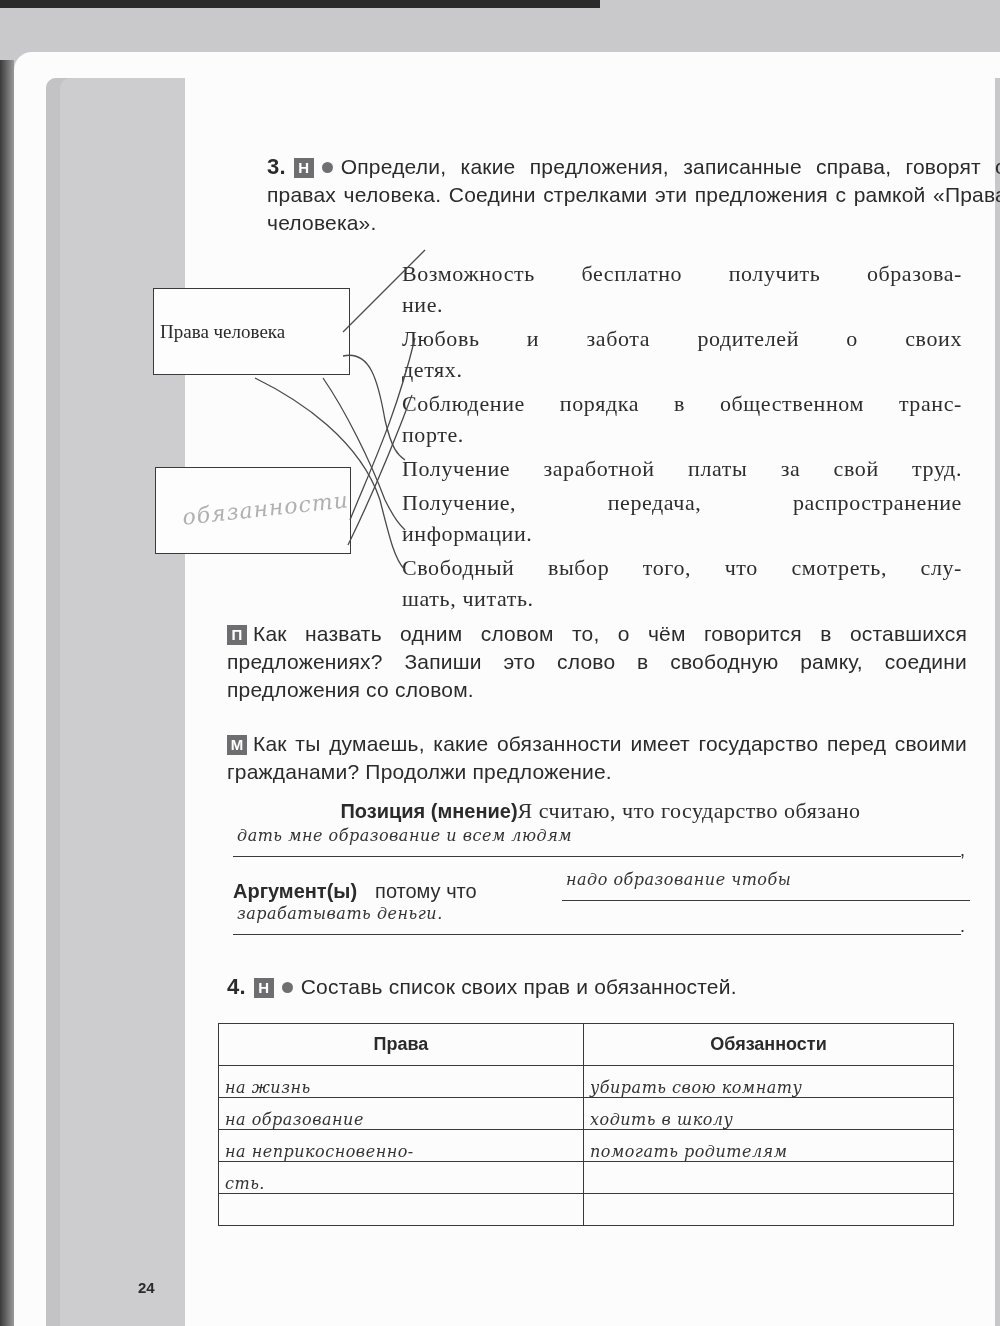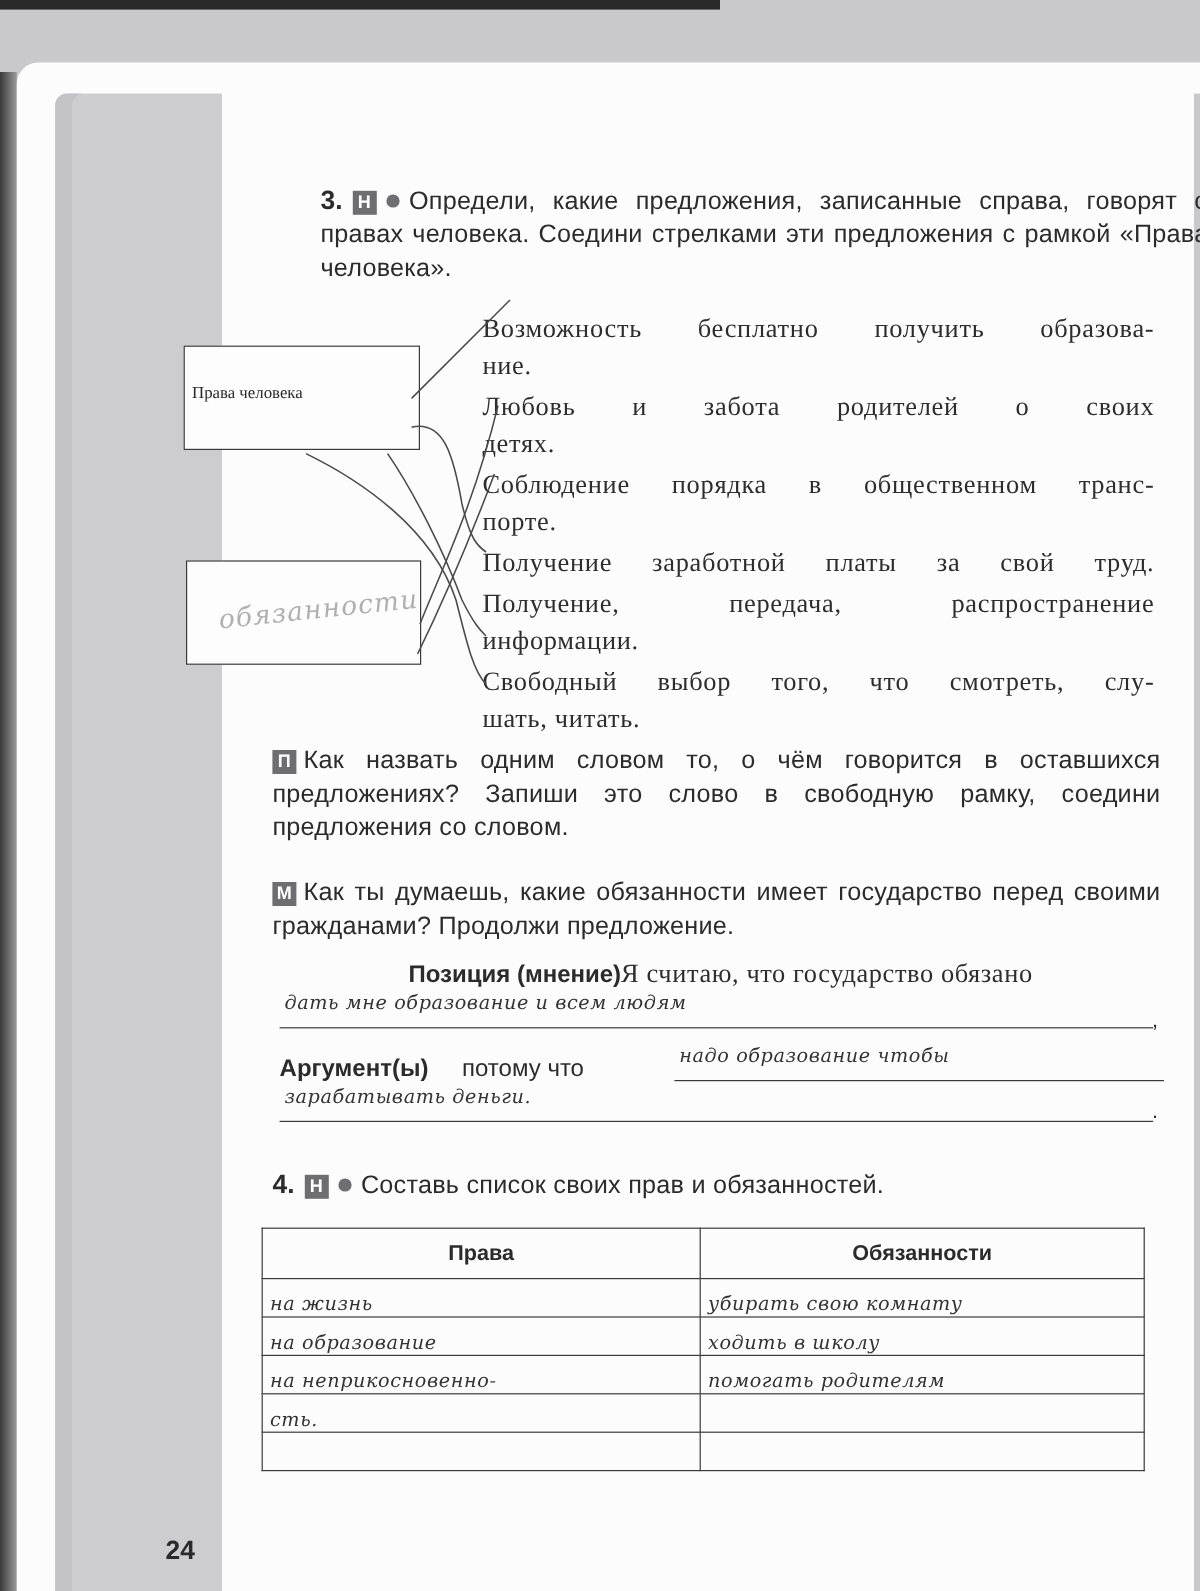--- a/index.html
+++ b/index.html
@@ -32,21 +32,21 @@
       background: #cdcdd0;
       border-top-left-radius: 10px;
       box-shadow: inset 14px 0 0 #c3c3c6;
     }
     .right-strip {
       position: absolute; left: 995px; top: 78px; width: 5px; height: 1248px;
       background: #c8c8cb;
     }
     .page-number {
       position: absolute; left: 138px; top: 1279px;
-      font-weight: bold; font-size: 22px; color: #2a2a2a;
+      font-weight: bold; font-size: 15px; color: #2a2a2a;
     }
 
     .task { position: absolute; left: 227px; width: 740px; }
     .task-text {
       font-size: 21px; line-height: 28px; text-align: justify; letter-spacing: 0.2px;
       color: #2b2b2b;
     }
     .task-num { font-weight: bold; font-size: 22px; margin-right: 8px; }
     .badge {
       display: inline-block; width: 20px; height: 20px; line-height: 20px;
@@ -65,21 +65,21 @@
     }
     .sentences .s { margin: 0 0 3px 0; }
 
     .frame {
       position: absolute; border: 1.5px solid #3a3a3a; background: #fdfdfd;
       box-sizing: border-box;
     }
     .frame-rights { left: 153px; top: 288px; width: 197px; height: 87px; }
     .frame-rights span {
       position: absolute; left: 6px; top: 32px;
-      font-family: "Liberation Serif", serif; font-size: 14px; color: #2a2a2a;
+      font-family: "Liberation Serif", serif; font-size: 19px; color: #2a2a2a;
     }
     .frame-free { left: 155px; top: 467px; width: 196px; height: 87px; }
     .frame-free span {
       position: absolute; left: 26px; top: 28px;
       font-family: "DejaVu Serif", serif; font-style: italic; font-size: 22px;
       color: #b0b0b0; transform: rotate(-6deg); letter-spacing: 1px;
     }
 
     svg.lines { position: absolute; left: 0; top: 0; }
 
@@ -183,21 +183,21 @@
   <span class="answer-label">Позиция (мнение)</span>
   <span class="serif-text">Я считаю, что государство обязано</span>
 </div>
 <div class="answer-line" style="top:822px;">
   <span class="hand" style="position:absolute; left:4px; top:4px;">дать мне образование и всем людям</span>
 </div>
 <span style="position:absolute; left:960px; top:840px; font-size:18px;">,</span>
 
 <div style="position:absolute; left:233px; top:880px; display:flex; align-items:baseline; gap:18px;">
   <span class="answer-label">Аргумент(ы)</span>
-  <span style="font-size:20px;margin-left:10px;">потому что</span>
+  <span style="font-size:20px;">потому что</span>
 </div>
 <div style="position:absolute; left:562px; top:866px; width:408px; height:34px; border-bottom:1.5px solid #3a3a3a;">
   <span class="hand" style="position:absolute; left:4px; top:4px;">надо образование чтобы</span>
 </div>
 <div class="answer-line" style="top:900px;">
   <span class="hand" style="position:absolute; left:4px; top:4px;">зарабатывать деньги.</span>
 </div>
 <span style="position:absolute; left:960px; top:916px; font-size:18px;">.</span>
 
 <div class="task" style="top:973px;">

